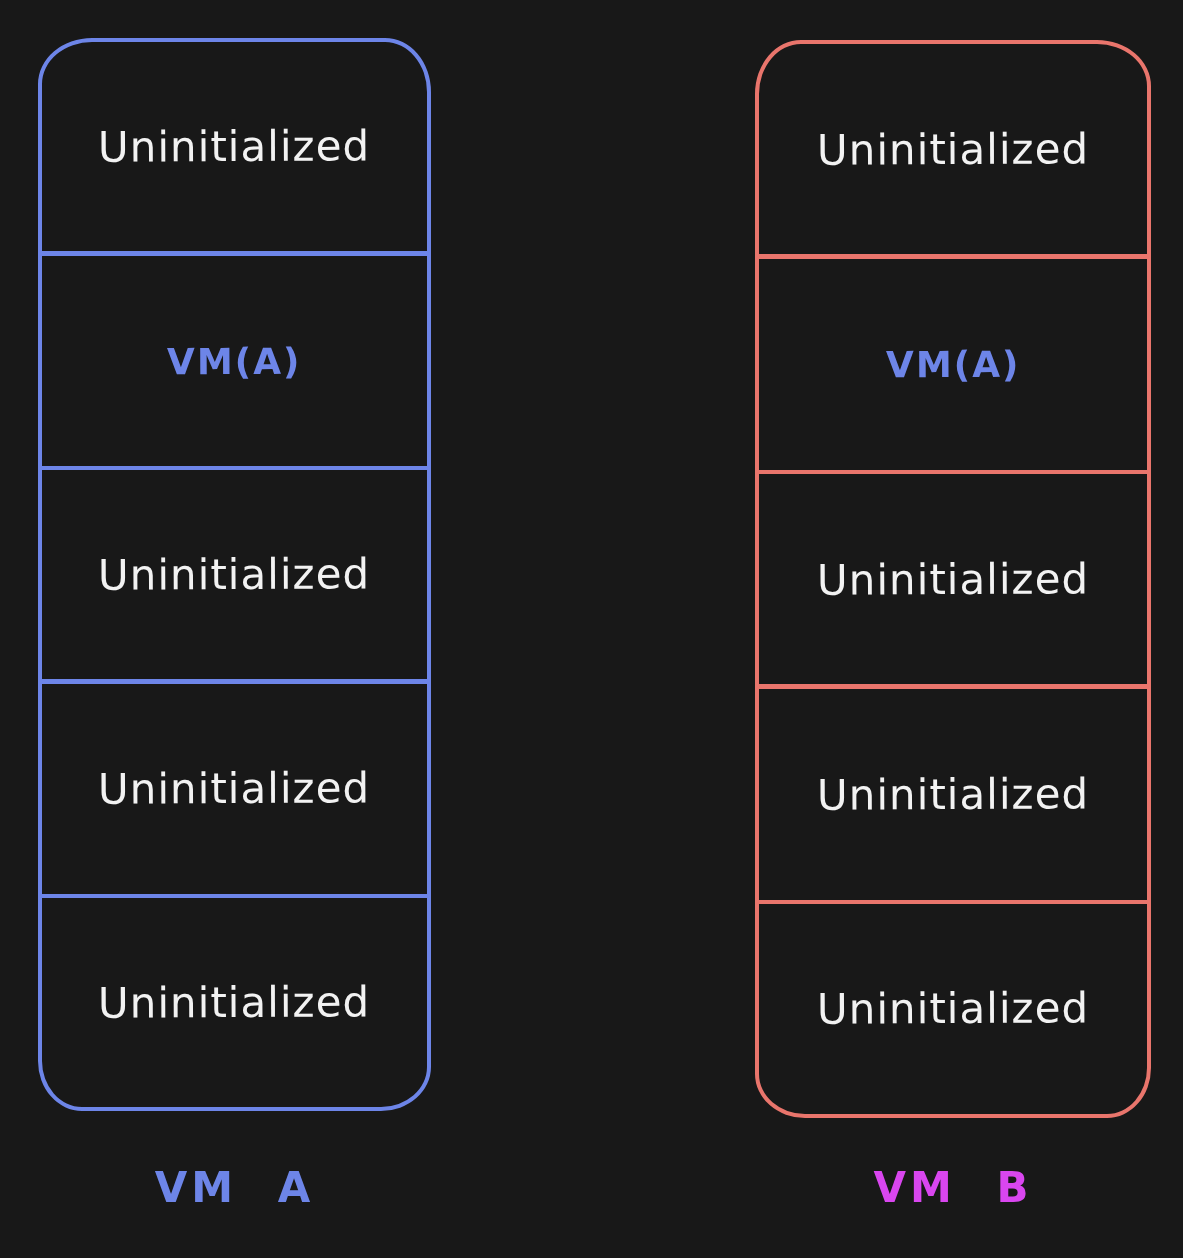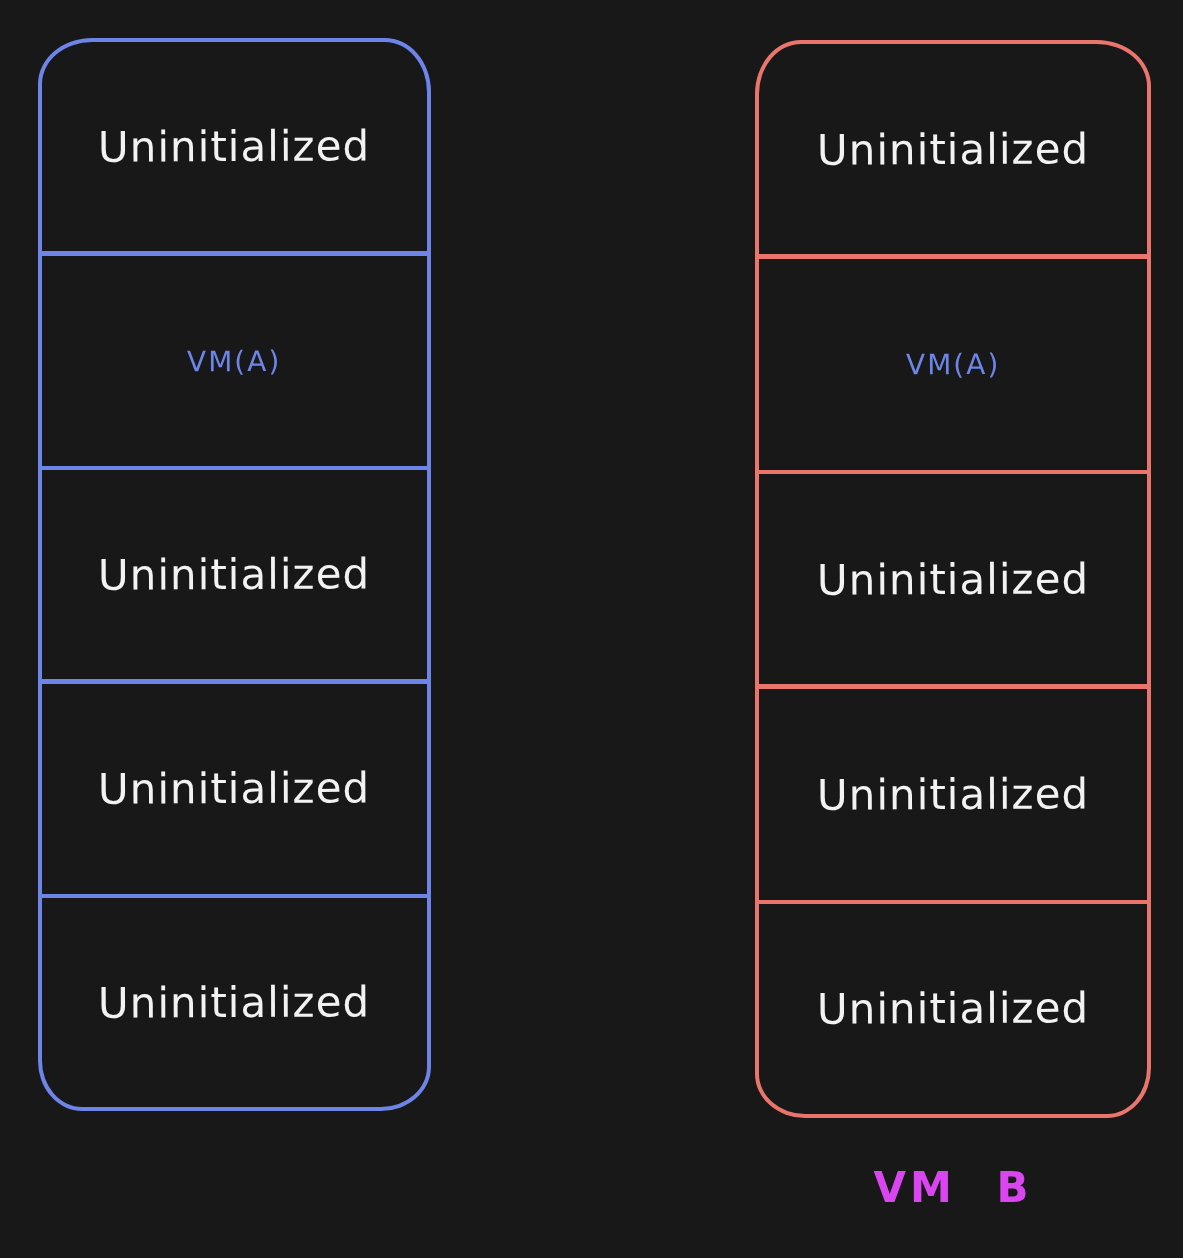--- a/index.html
+++ b/index.html
@@ -58,22 +58,22 @@
 
   .segment-text {
     font-size: 42px;
     letter-spacing: 1px;
     color: #f2f2f2;
     font-weight: 500;
     transform: rotate(-0.3deg);
   }
 
   .vm-ref-text {
-    font-size: 28px;
-    font-weight: normal;
+    font-size: 36px;
+    font-weight: bold;
     letter-spacing: 2px;
   }
 
   .column-label {
     position: absolute;
     text-align: center;
     font-size: 42px;
     font-weight: bold;
     letter-spacing: 4px;
     word-spacing: 22px;
@@ -125,16 +125,17 @@
 
     <div class="segment">
       <span class="segment-text" style="color: rgb(242, 242, 242);">Uninitialized</span>
     </div>
 
     <div class="segment">
       <span class="segment-text" style="color: rgb(242, 242, 242);">Uninitialized</span>
     </div>
   </div>
 
+  <div class="column-label left" style="color: rgb(109, 133, 232);">VM A</div>
 
   <div class="column-label right" style="color: #d946ef;">VM B</div>
 
 </div>
 
 </body></html>

